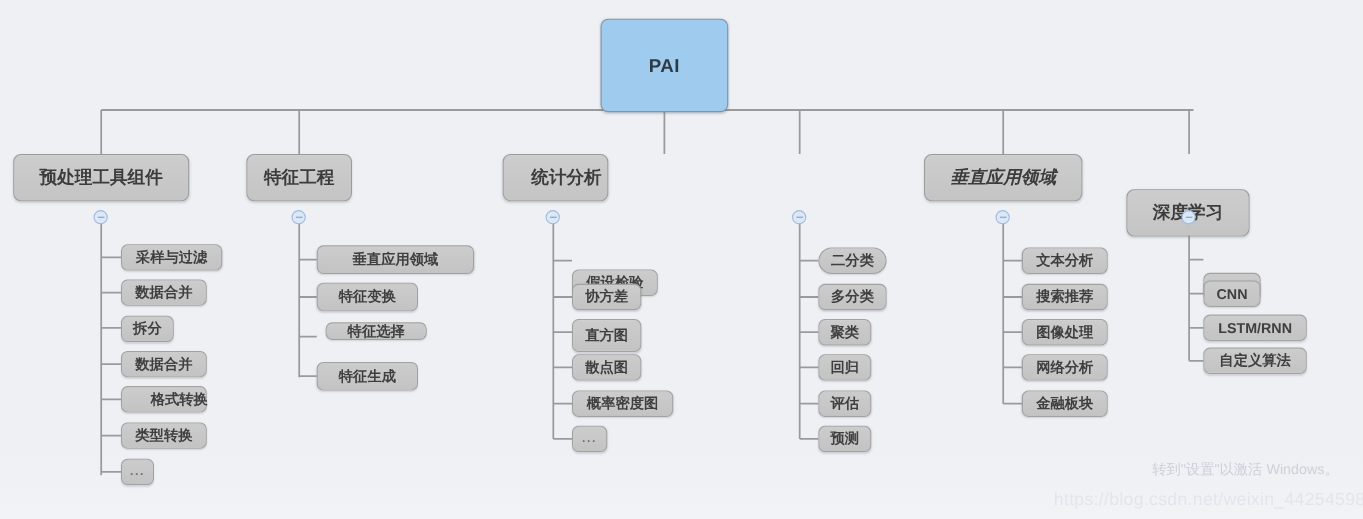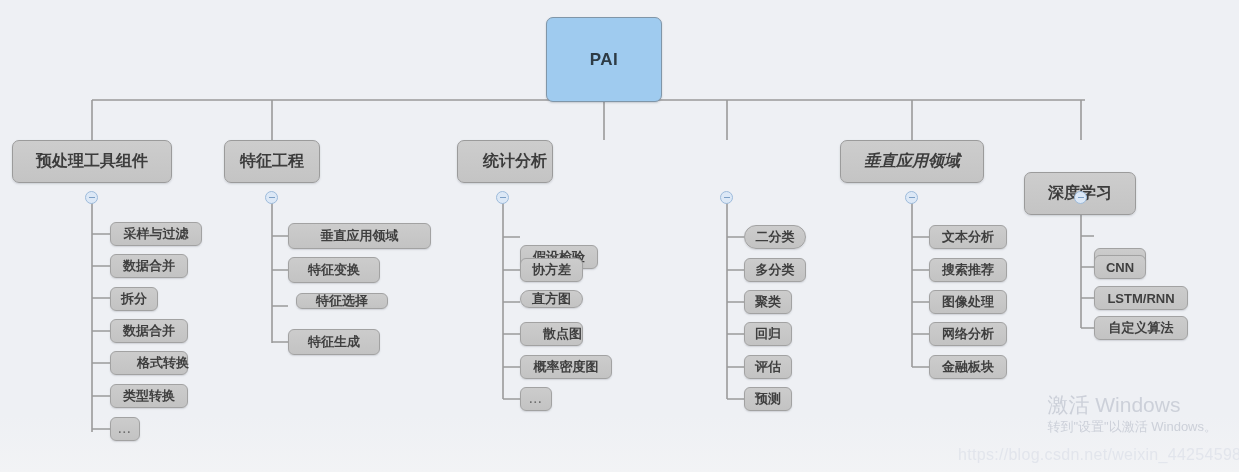--- a/index.html
+++ b/index.html
@@ -209,24 +209,24 @@
   </div>
   <div class="collapse-btn" style="left:496px; top:191px;">
       <i></i>
     </div>
   <div class="node node-leaf" style="left:520px; top:225px; width:78px; height:24px;margin-top:20px;">
       <span>假设检验</span>
     </div>
   <div class="node node-leaf" style="left:520px; top:258px; width:63px; height:24px;">
       <span>协方差</span>
     </div>
-  <div class="node node-leaf" style="left:520px; top:290px; width:63px; height:18px;border-radius:12px;">
+  <div class="node node-leaf" style="left:520px; top:290px; width:63px; height:30px;">
       <span>直方图</span>
     </div>
-  <div class="node node-leaf" style="left:520px; top:322px; width:63px; height:24px;justify-content:flex-end;">
+  <div class="node node-leaf" style="left:520px; top:322px; width:63px; height:24px;">
       <span>散点图</span>
     </div>
   <div class="node node-leaf" style="left:520px; top:355px; width:92px; height:24px;">
       <span>概率密度图</span>
     </div>
   <div class="node node-leaf ellipsis" style="left:520px; top:387px; width:32px; height:24px;">
       <span>...</span>
     </div>
 
   <div class="collapse-btn" style="left:720px; top:191px;">
@@ -286,18 +286,17 @@
       <span>CNN</span>
     </div>
   <div class="node node-leaf" style="left:1094px; top:286px; width:94px; height:24px;">
       <span>LSTM/RNN</span>
     </div>
   <div class="node node-leaf" style="left:1094px; top:316px; width:94px; height:24px;">
       <span>自定义算法</span>
     </div>
 
   <div class="wm-win">
-    <div class="wm-title">激活 Windows</div>
     <div class="wm-sub">转到"设置"以激活 Windows。</div>
   </div>
   <div class="wm-url">https://blog.csdn.net/weixin_44254598</div>
 
 </div>
 
 </body></html>

